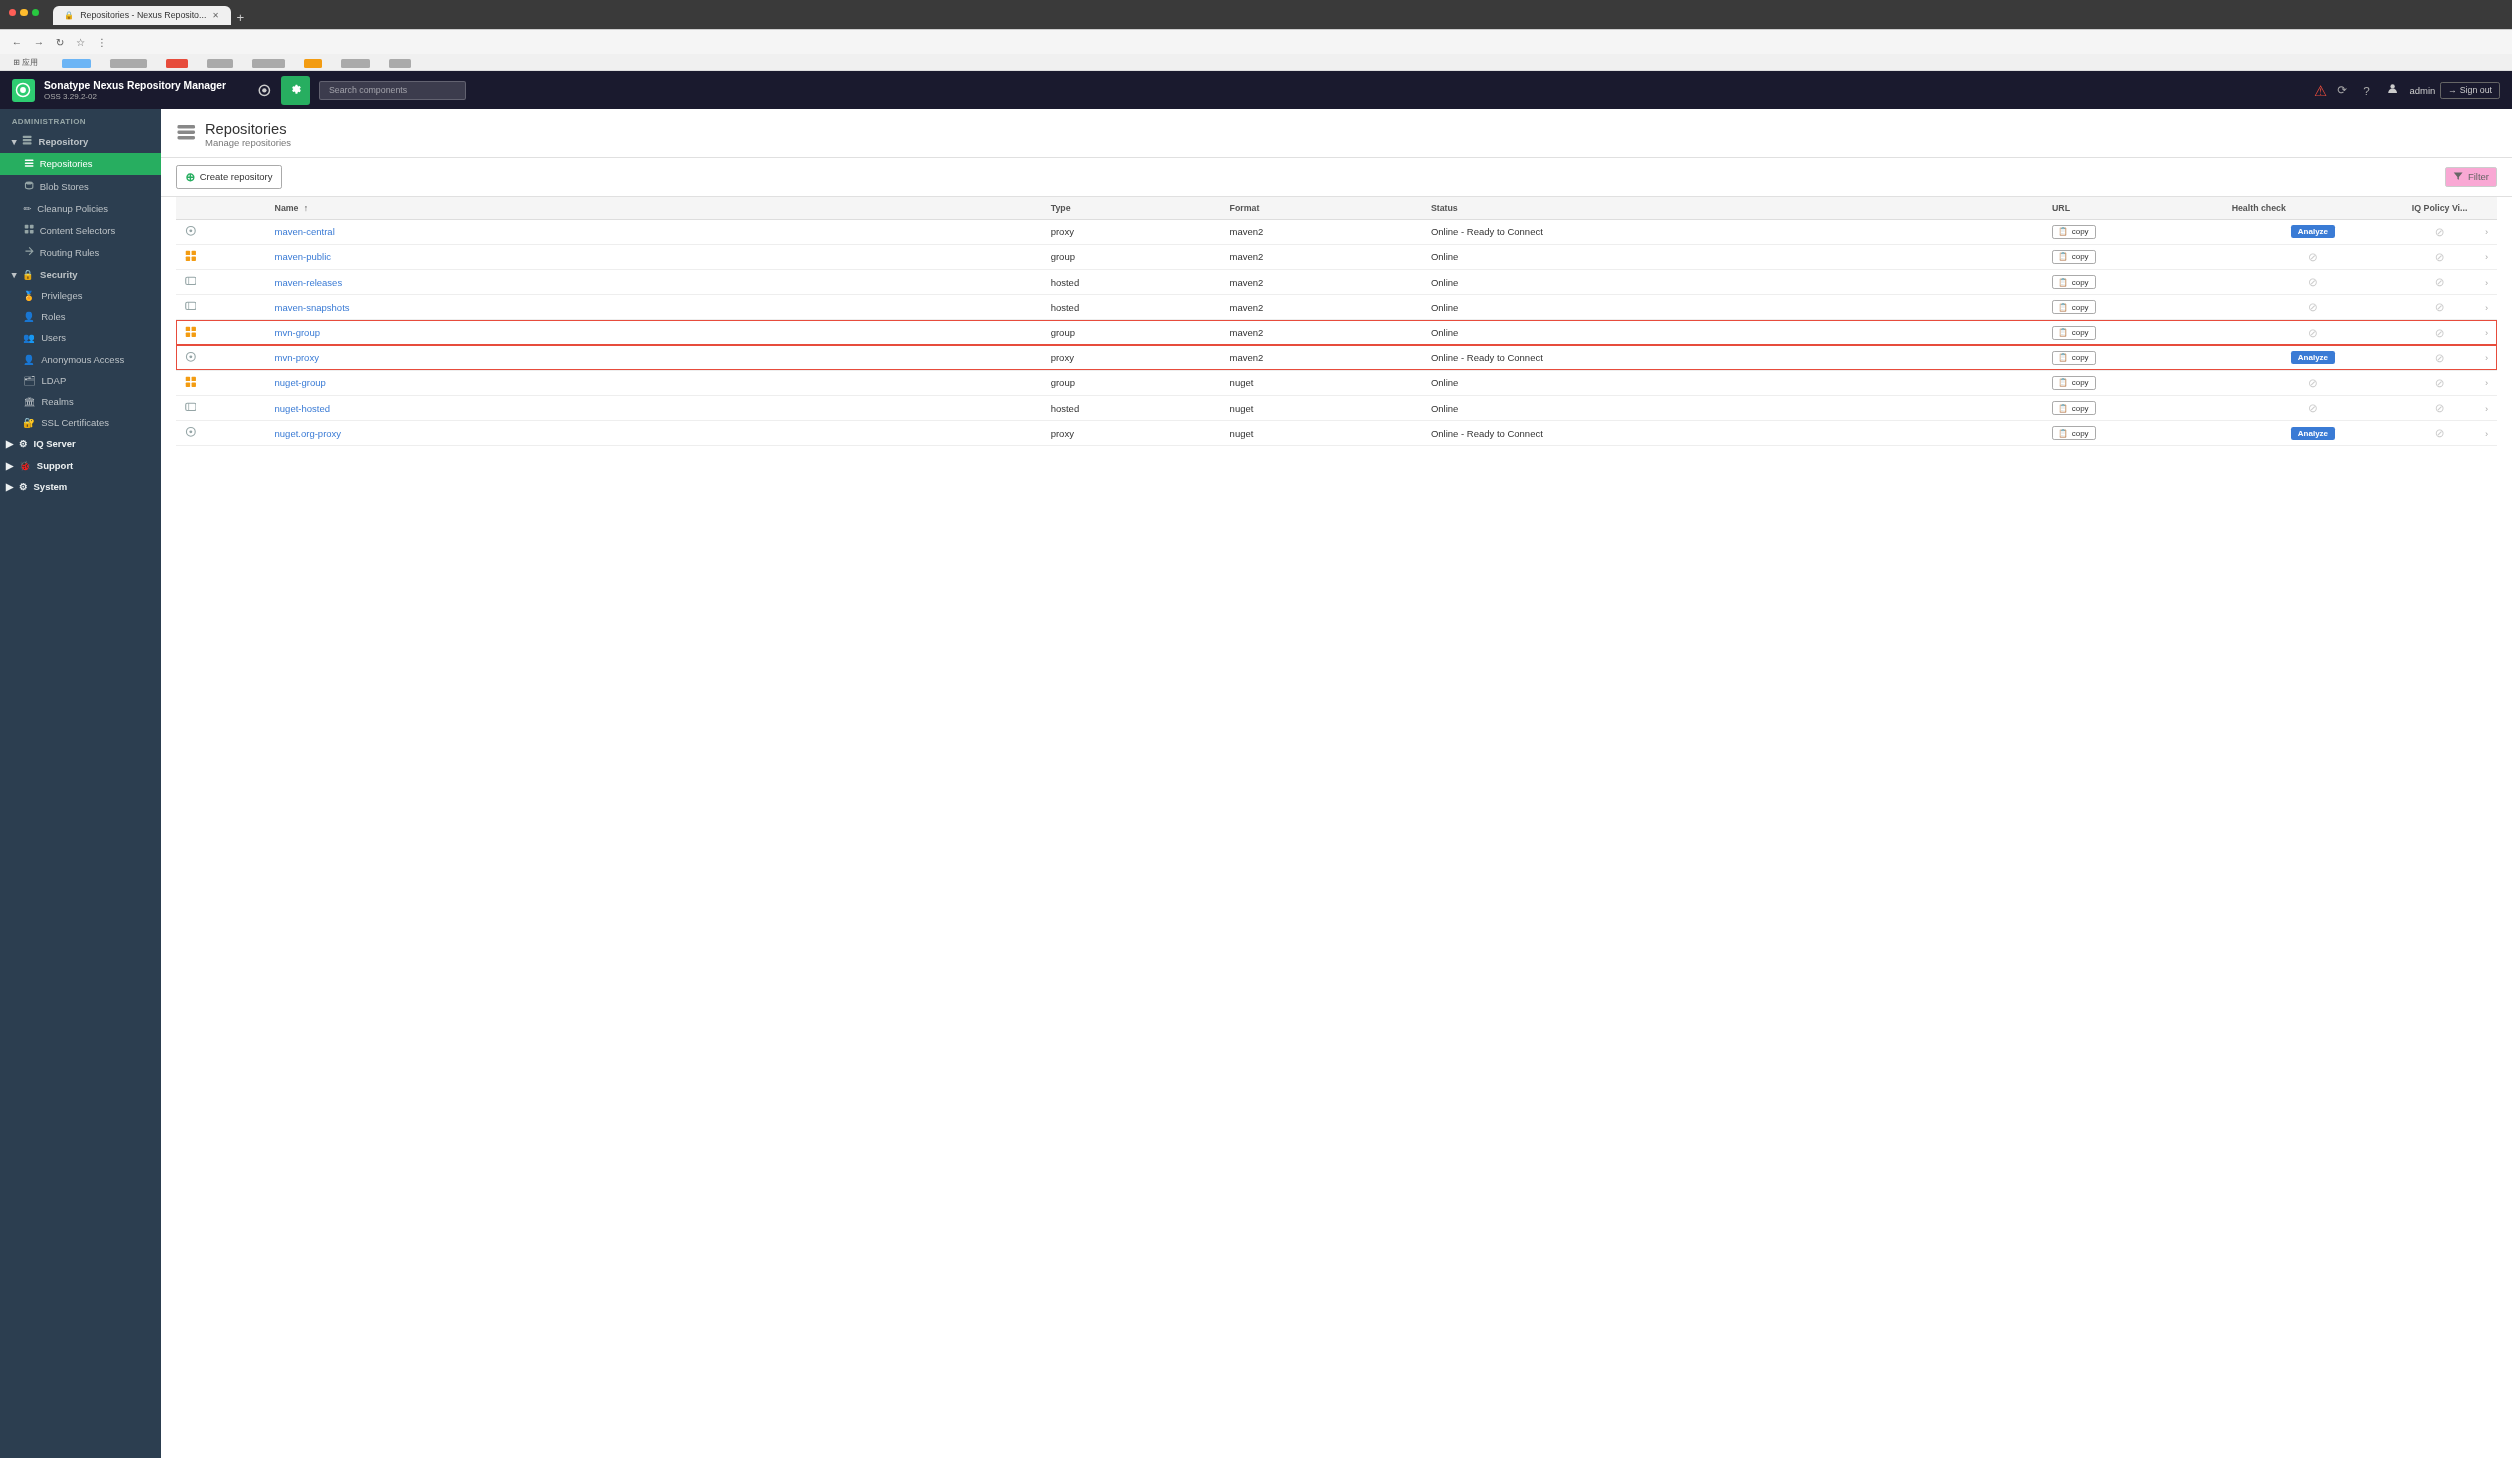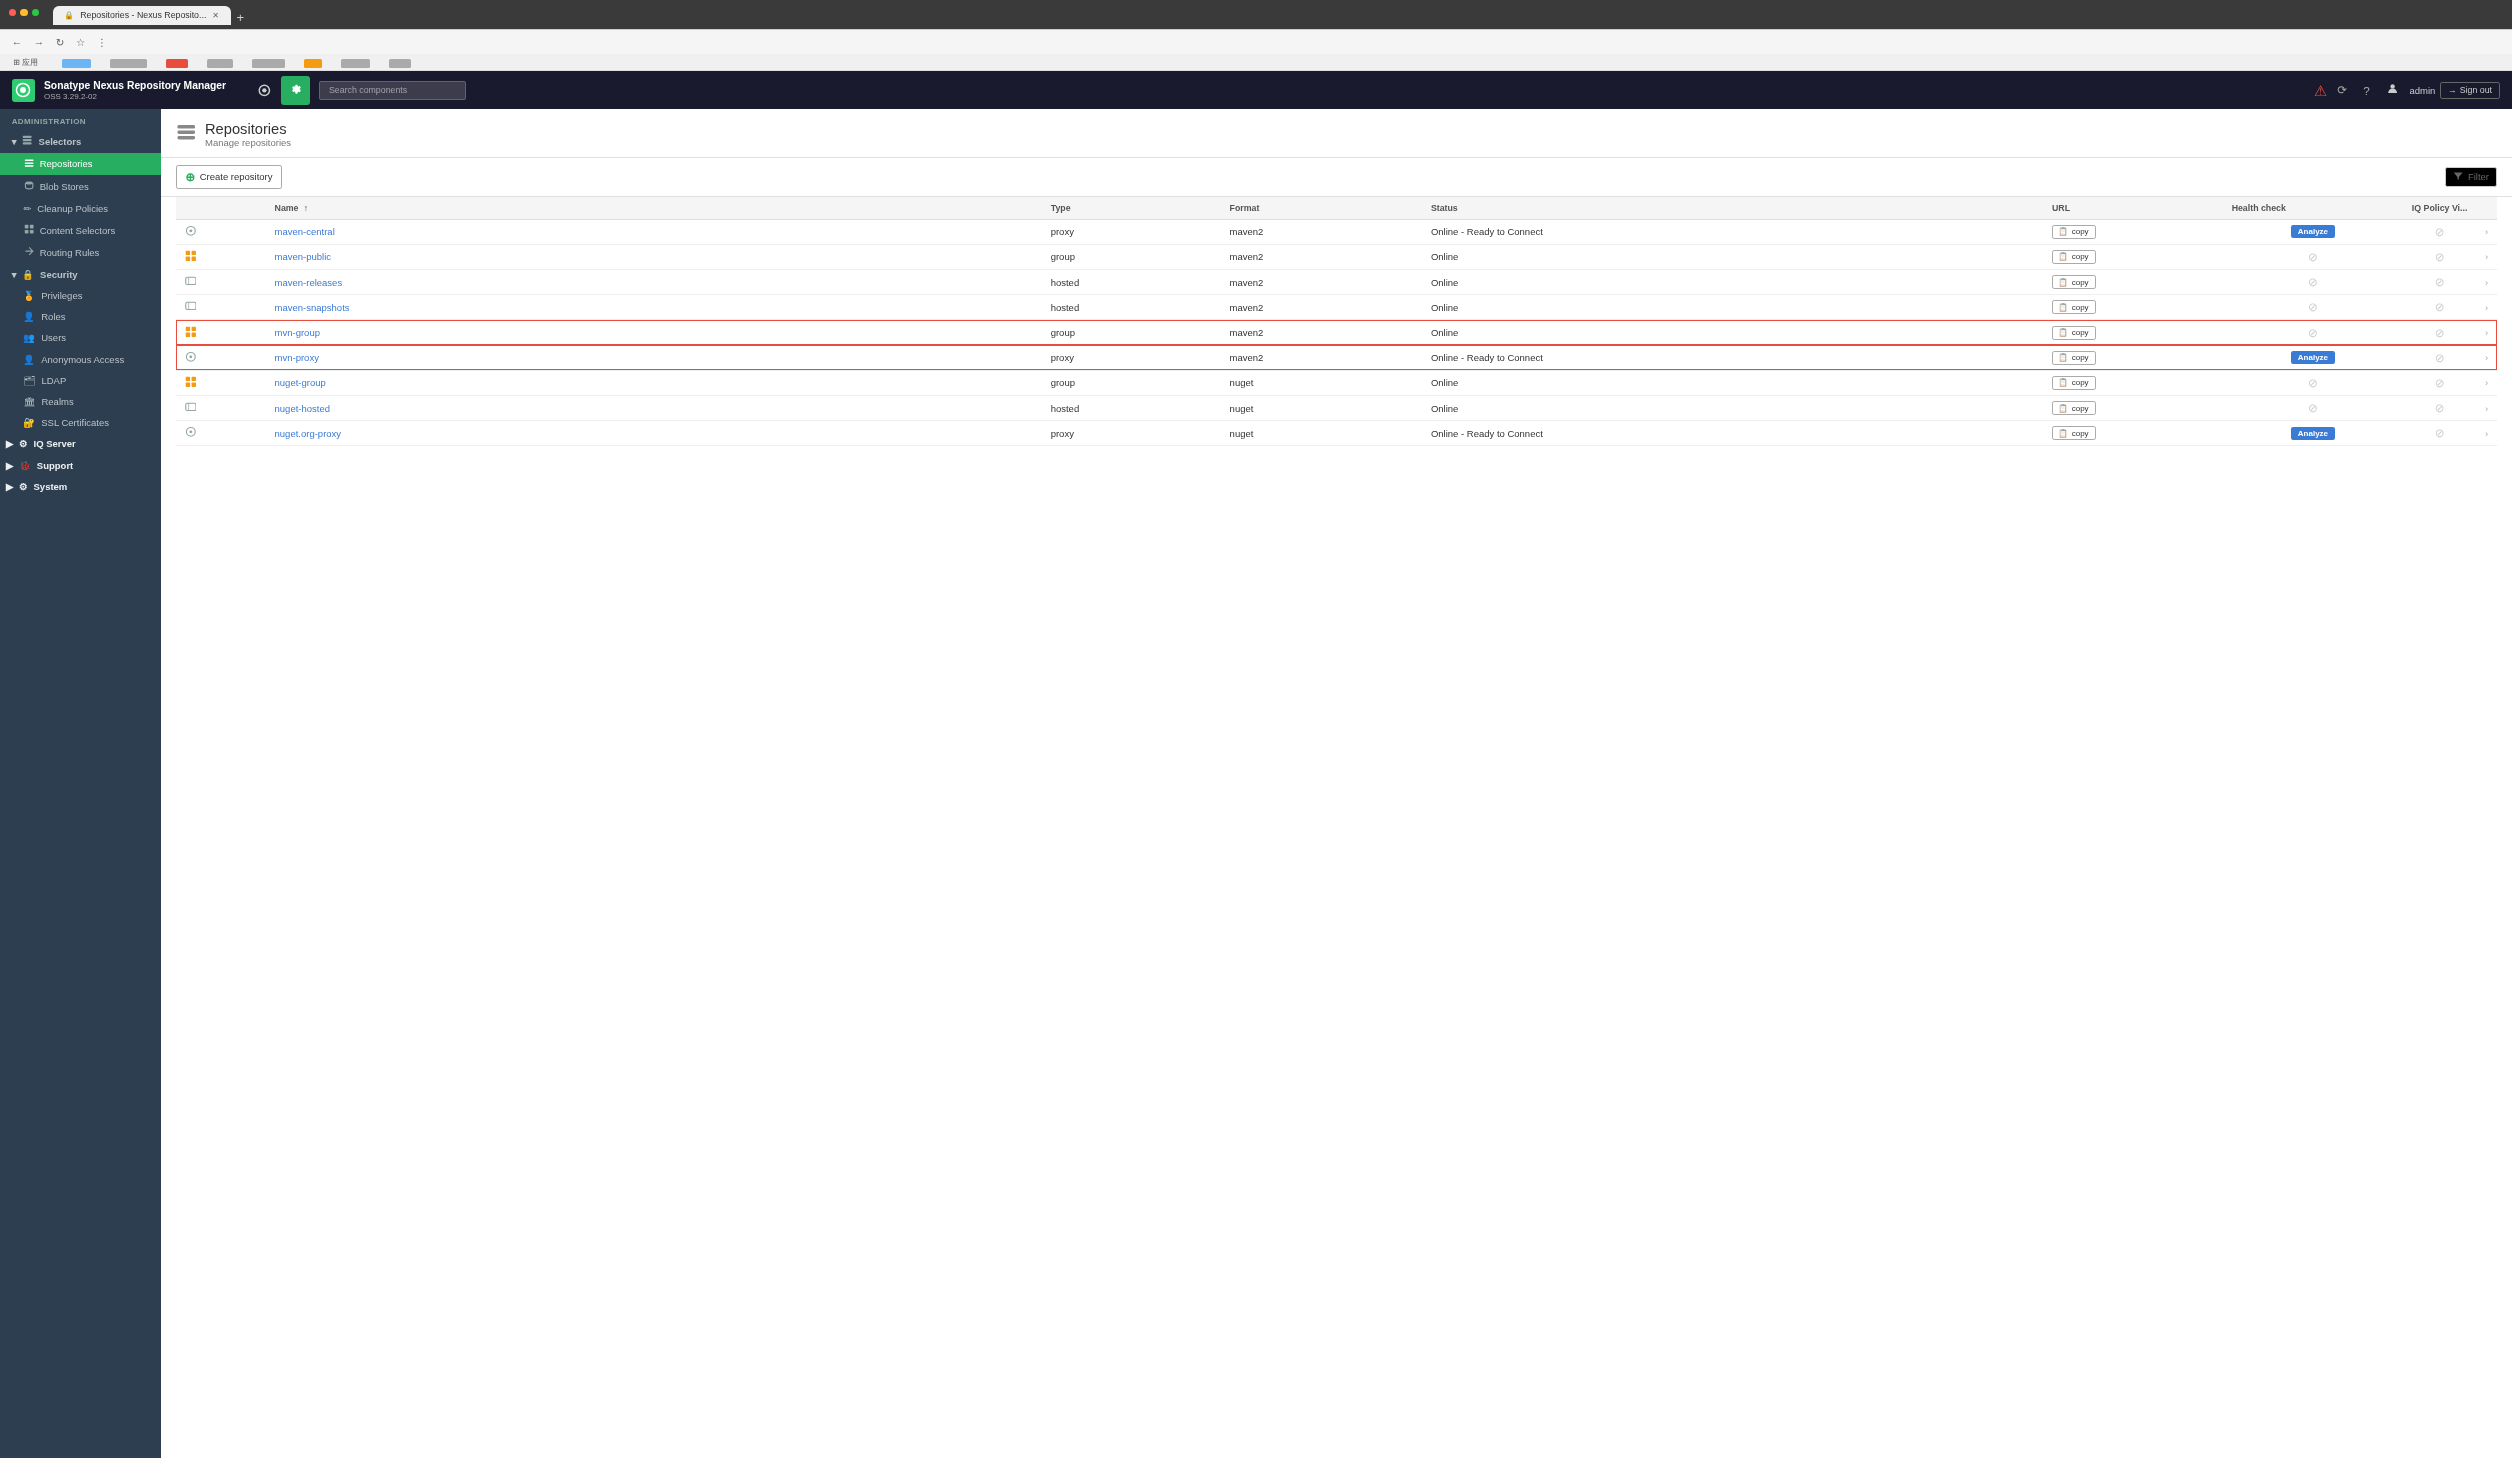--- a/index.html
+++ b/index.html
@@ -52,21 +52,21 @@
 
     
     .page-header { display: flex; align-items: center; gap: 8.8px; padding: 11.7px 14.7px 8.8px; border-bottom: 0.7px solid #e0e0e0; }
     .page-header-icon { font-size: 17.6px; color: #666; }
     .page-header-title { font-size: 14.7px; font-weight: 400; color: #333; }
     .page-header-subtitle { font-size: 9.5px; color: #777; }
 
     
     .content-toolbar { display: flex; align-items: center; justify-content: space-between; padding: 7.3px 14.7px; border-bottom: 0.7px solid #e0e0e0; }
     .create-btn { background: white; border: 0.7px solid #aaa; border-radius: 2.2px; padding: 3.7px 8.8px; font-size: 9.5px; cursor: pointer; display: flex; align-items: center; gap: 4.4px; color: #333; }
-    .filter-box { display: flex; align-items: center; gap: 4.4px; border: 0.7px solid #ccc; border-radius: 2.2px; padding: 2.9px 7.3px; background: #000000; color: #666; font-size: 9.5px; }
+    .filter-box { display: flex; align-items: center; gap: 4.4px; border: 0.7px solid #ccc; border-radius: 2.2px; padding: 2.9px 7.3px; background: #f9a8d4; color: #666; font-size: 9.5px; }
 
     
     .repo-table { width: 100%; border-collapse: collapse; }
     .repo-table th { background: #f5f5f5; border-bottom: 1.5px solid #ddd; padding: 5.9px 8.8px; text-align: left; font-size: 8.8px; font-weight: 600; color: #555; white-space: nowrap; }
     .repo-table td { padding: 5.1px 8.8px; border-bottom: 0.7px solid #eee; font-size: 9.5px; color: #333; vertical-align: middle; }
     .copy-btn { background: white; border: 0.7px solid #aaa; border-radius: 2.2px; padding: 1.5px 5.9px; font-size: 8px; cursor: pointer; color: #333; display: flex; align-items: center; gap: 2.9px; }
     .analyze-btn { background: #3a7bd5; border: none; border-radius: 2.2px; padding: 2.2px 7.3px; font-size: 8px; cursor: pointer; color: white; font-weight: 600; }
 
     .col-name { width: 35%; }
     .col-type { width: 8%; }
@@ -184,21 +184,21 @@
     <div class="sidebar-group">
       <div class="sidebar-group-header">
         <span>▾</span>
         <span>
           <svg width="10.3" height="10.3" viewBox="0 0 14 14" fill="#95a5a6">
               <rect x="1" y="1" width="12" height="3" rx="1"></rect>
               <rect x="1" y="5.5" width="12" height="3" rx="1"></rect>
               <rect x="1" y="10" width="12" height="3" rx="1"></rect>
             </svg>
         </span>
-        <span>Selectors</span>
+        <span>Repository</span>
       </div>
       <div class="sidebar-children">
         <div class="sidebar-item active">
           <span>
             <svg width="10.3" height="10.3" viewBox="0 0 14 14" fill="white">
                 <rect x="1" y="2" width="12" height="2" rx="1"></rect>
                 <rect x="1" y="6" width="12" height="2" rx="1"></rect>
                 <rect x="1" y="10" width="12" height="2" rx="1"></rect>
               </svg>
           </span>

